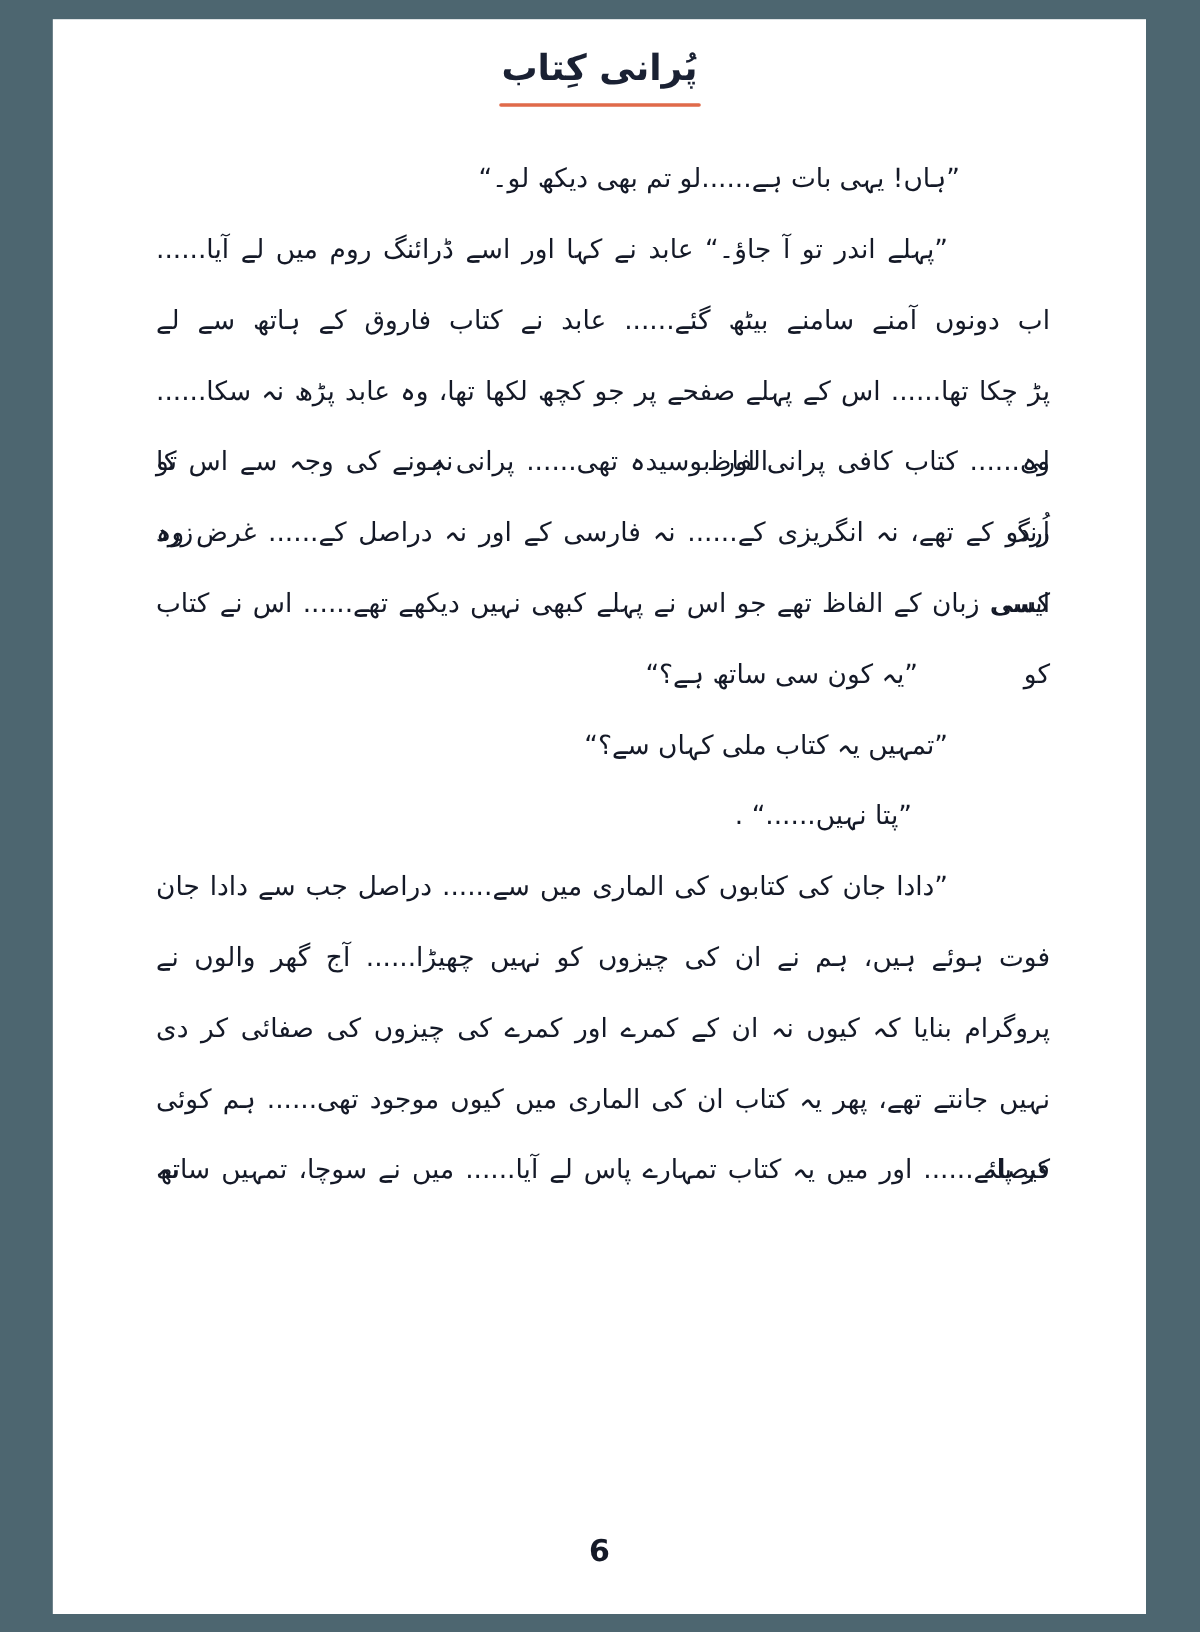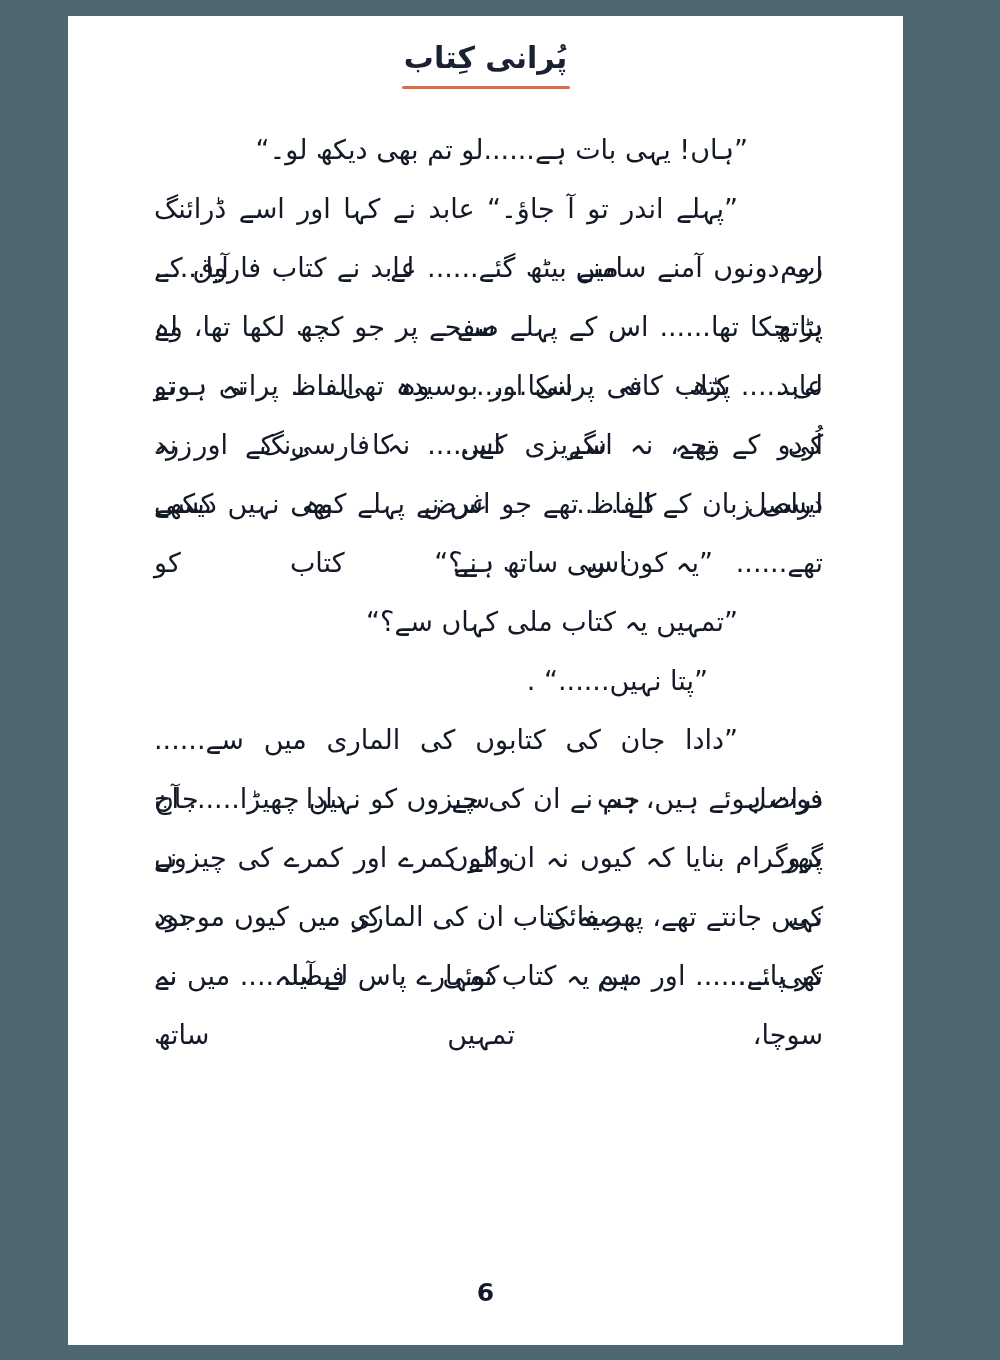--- a/index.html
+++ b/index.html
@@ -5,23 +5,22 @@
   html, body {
     margin: 0; padding: 0;
     width: 1000px; height: 1360px;
     background: #4d6670; 
     font-family: "DejaVu Sans", sans-serif;
     overflow: hidden;
   }
   .page {
     position: absolute;
     left: 44px; top: 16px;
-    width: 835px; height: 1329px;
+    width: 911px; height: 1329px;
     background: #ffffff;
-    margin-left: 24px;
   }
   .masthead {
     position: absolute;
     top: 20px; left: 0; right: 0;
     text-align: center;
   }
   .title {
     margin: 0;
     font-size: 30px;
     font-weight: bold;
@@ -38,21 +37,21 @@
   .content {
     position: absolute;
     top: 104px;
     right: 80px; left: 86px;
     direction: rtl;
   }
   p.ln {
     margin: 0;
     height: 59px;
     line-height: 59px;
-    font-size: 27px;
+    font-size: 22px;
     color: #141927;
     text-align: right;
     white-space: nowrap;
   }
   p.just {
     white-space: normal;
     text-align: justify;
     text-align-last: justify;
   }
   p.pind   { text-indent: 85px; }

